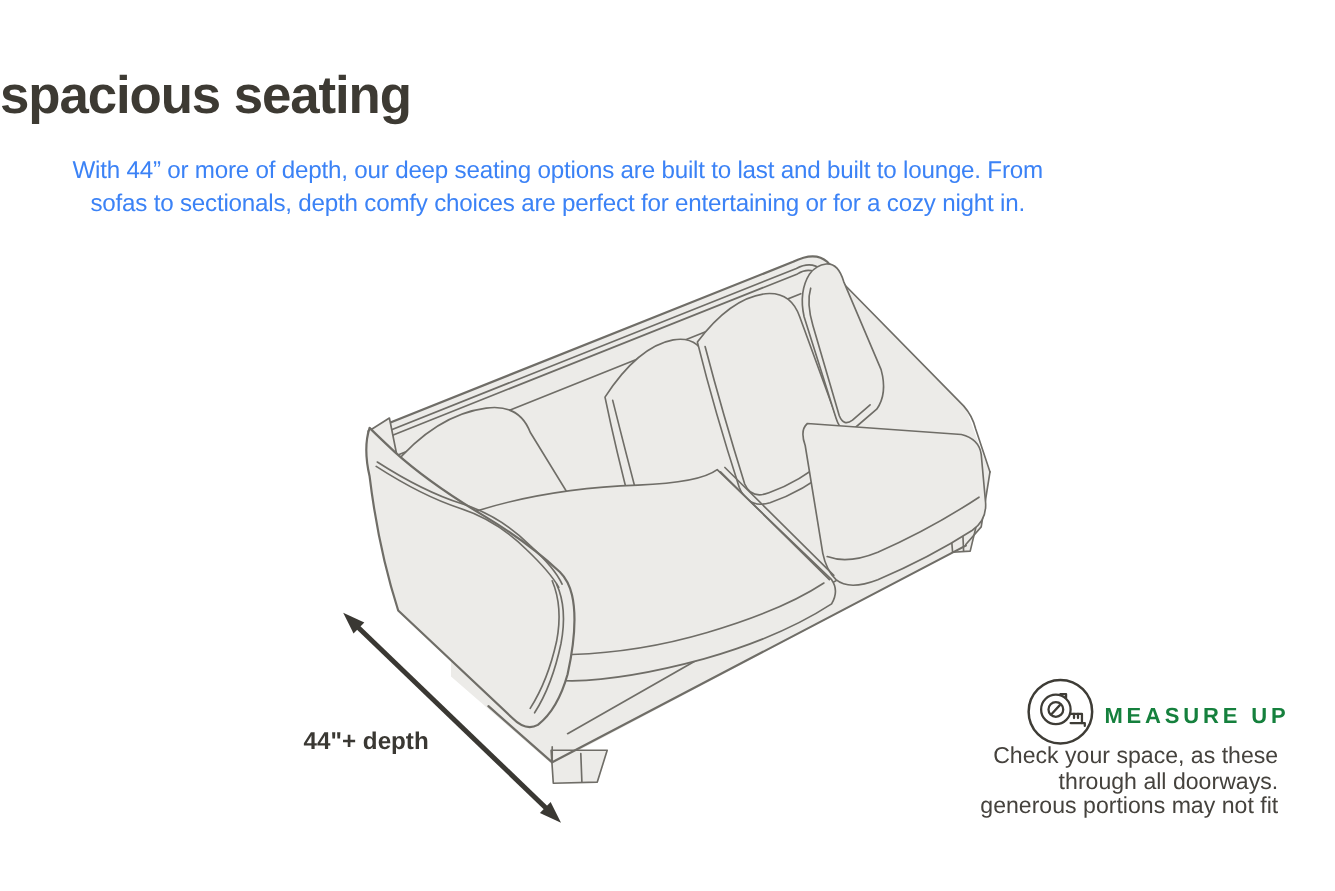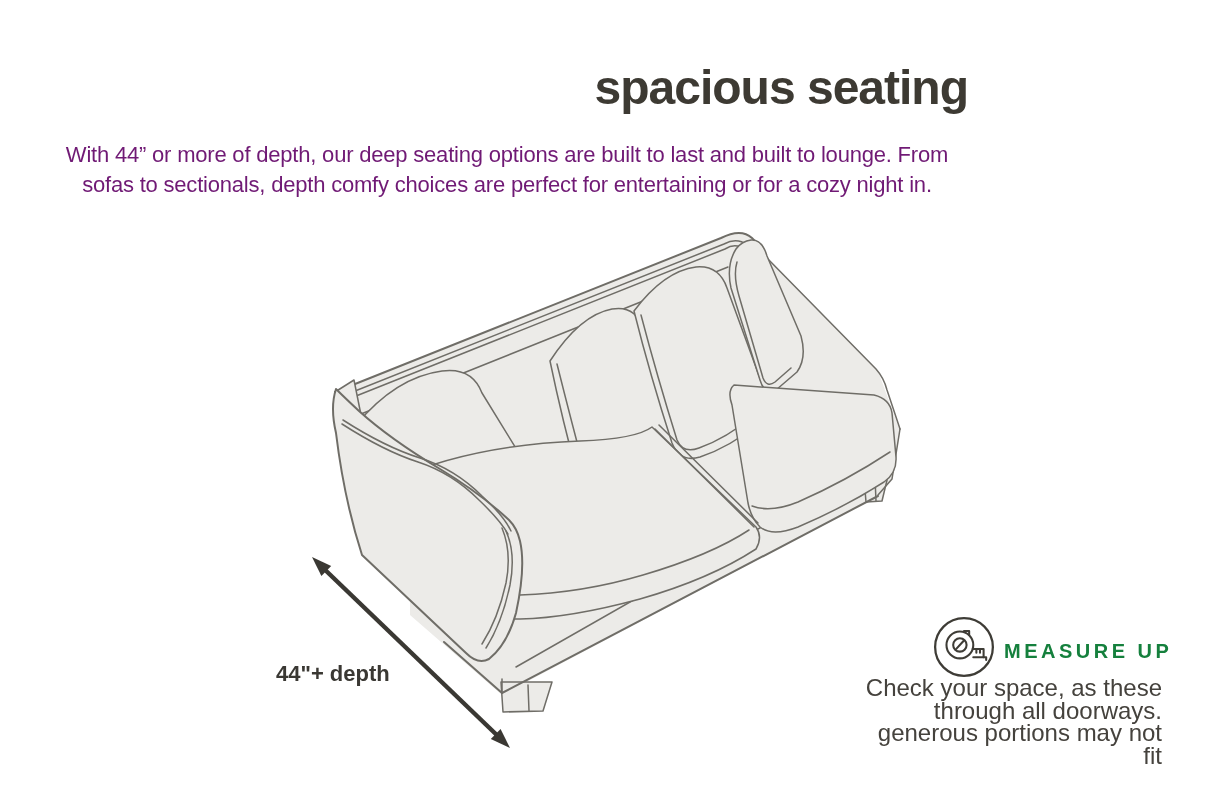--- a/index.html
+++ b/index.html
@@ -1,40 +1,40 @@
 <!DOCTYPE html>
 <html><head>
 <meta charset="utf-8">
 <style>
   html,body{margin:0;padding:0;background:#fff;}
   .stage{
     position:relative;width:1214px;height:810px;background:#ffffff;
     font-family:"Liberation Sans",sans-serif;color:#3d3a33;overflow:hidden;
   }
   .title{
-    position:absolute;left:0;top:60px;width:968px;text-align:right;
+    position:absolute;left:0;top:60px;width:968px;text-align:left;
     font-size:48px;font-weight:bold;letter-spacing:-1px;color:#3d3a33;line-height:56px;margin:0;
   }
   .intro{
     position:absolute;left:0;top:140px;width:1014px;text-align:center;
-    font-size:22px;line-height:30px;color:#701a75;margin:0;letter-spacing:-0.2px;
+    font-size:22px;line-height:30px;color:#3b82f6;margin:0;letter-spacing:-0.2px;
   }
   .sofa-svg{position:absolute;left:330px;top:215px;width:600px;height:500px;}
   .arrow-svg{position:absolute;left:270px;top:540px;width:260px;height:230px;}
   .dim-label{
     position:absolute;left:276px;top:661px;font-size:22px;font-weight:bold;color:#3a3833;
   }
   .m-icon{position:absolute;left:931px;top:614px;width:66px;height:66px;}
   .m-title{
     position:absolute;left:1004px;top:640px;font-size:20px;font-weight:bold;
     letter-spacing:3.5px;color:#15803d;white-space:nowrap;
   }
   .m-text{
     position:absolute;top:677px;right:52px;width:300px;text-align:right;
-    font-size:24px;line-height:22.5px;color:#45423d;
+    font-size:21px;line-height:22.5px;color:#45423d;
   }
 </style>
 </head>
 <body>
 
 <div class="stage">
 
   <h1 class="title">spacious seating</h1>
 
   <p class="intro"><span>With 44” or more of depth, our deep seating options are built to last and built to lounge. From</span><br><span>sofas to sectionals, depth comfy choices are perfect for entertaining or for a cozy night in.</span></p>

